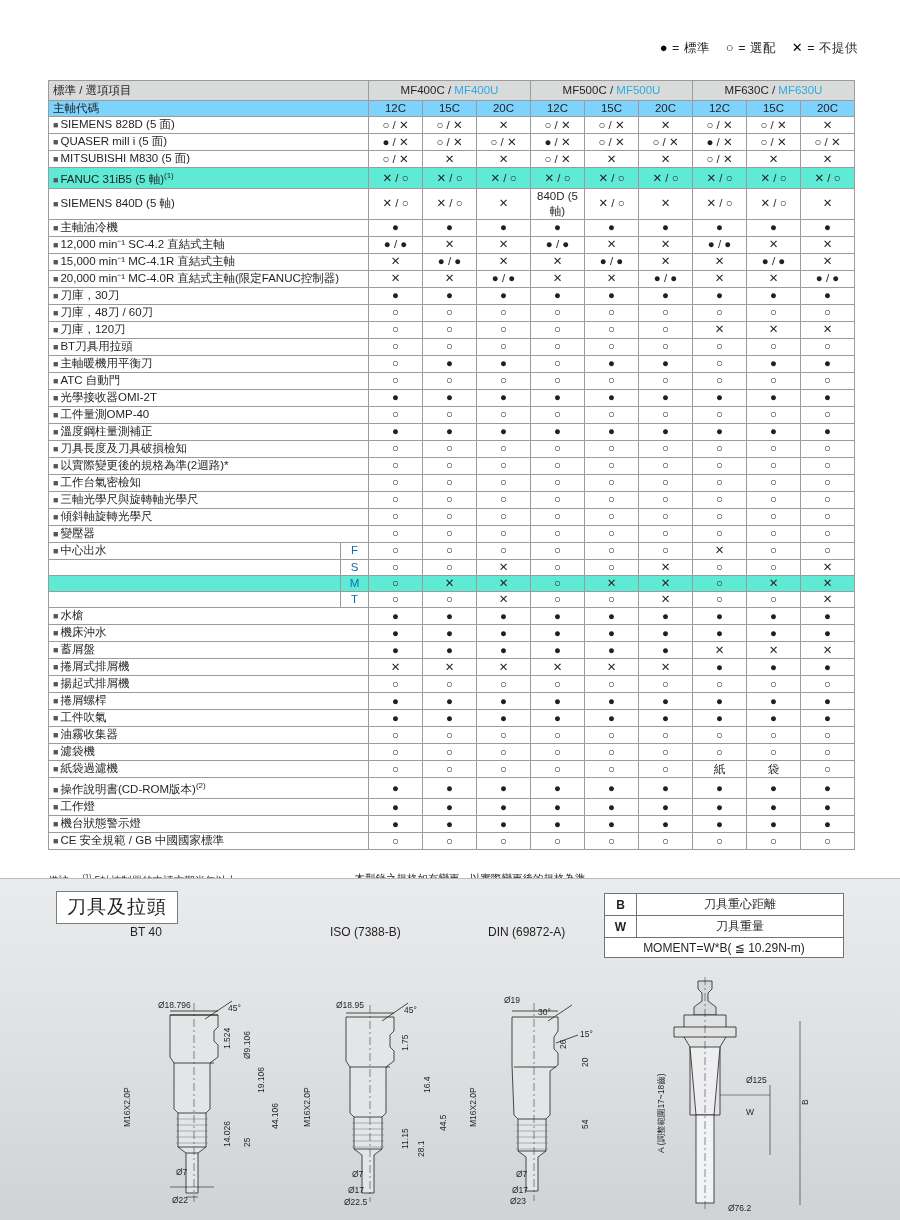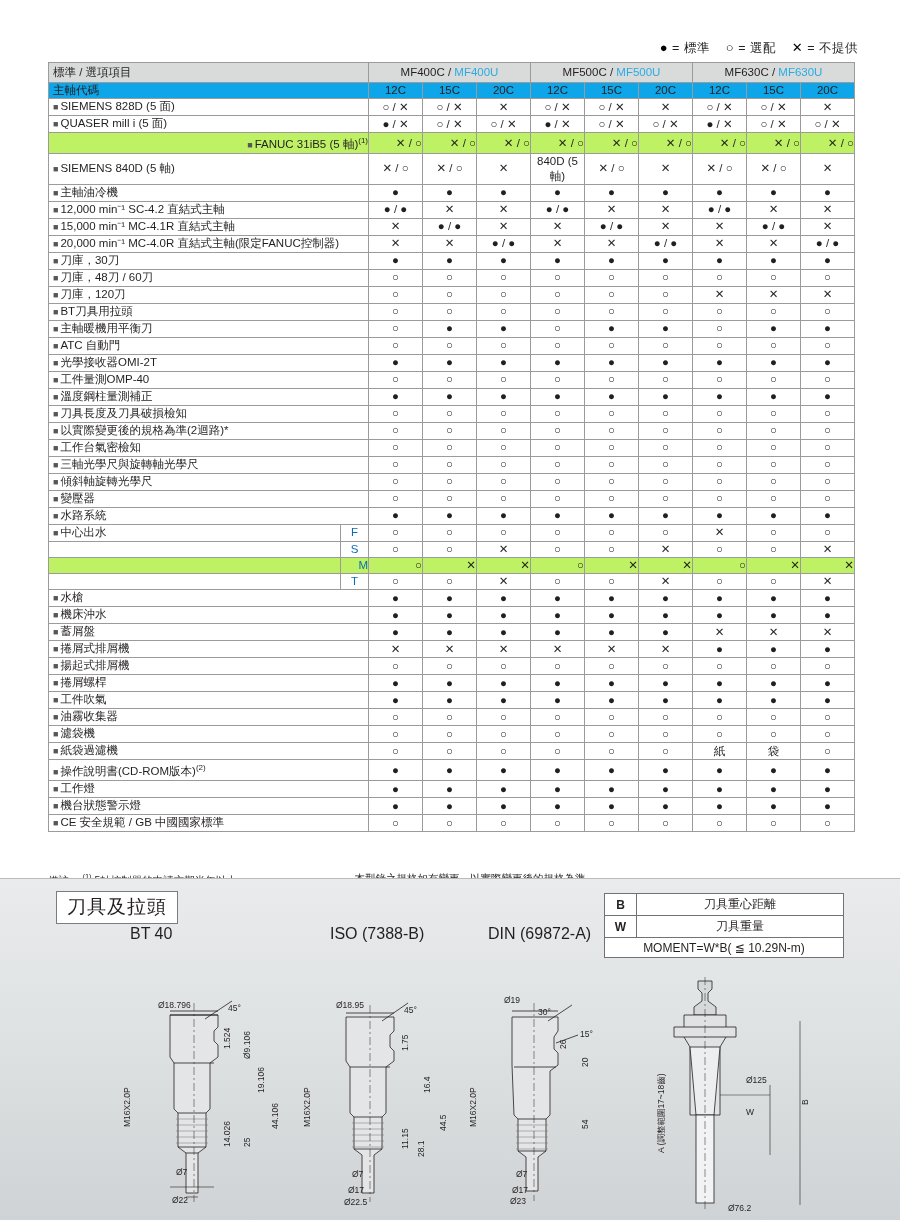--- a/index.html
+++ b/index.html
@@ -16,41 +16,41 @@
 
   
   .legend {
     position:absolute; right:42px; top:40px;
     font-size:12.5px; letter-spacing:0.5px; white-space:nowrap;
   }
   .legend .dot { color:#000; font-size:13px; }
 
   
   .spec-wrap { position:absolute; left:48px; top:62px; width:806px; }
-  table.spec { border-collapse:collapse; width:806px; table-layout:fixed; }
+  table.spec { border-collapse:collapse; width:806px; table-layout:fixed;margin-top:18px; }
   table.spec td, table.spec th {
     border:1px solid #9b9b9b;
     padding:0;
     font-size:11.5px;
     font-weight:normal;
     height:16.1px;
     line-height:15px;
     vertical-align:middle;
   }
   .hdr-grey { background:#d9dada; font-size:12.5px; }
-  .hdr-grey2 { background:#0ea5e9; }
+  .hdr-grey2 { background:#7dd3fc; }
   .lbl {
     text-align:left; padding-left:4px !important;
     white-space:nowrap; overflow:hidden;
   }
   .lbl .sq { color:#53565a; font-size:9px; margin-right:2px; }
   .ctr { text-align:center; }
   .m400 { color:#2aace2; }
   .sub { font-size:8px; vertical-align:super; }
-  .row-alt td { background:#bef264;text-align:right; }
+  .row-alt td { background:#5eead4; }
   .symcell { text-align:center; font-size:11.5px; letter-spacing:0px; }
   .blue { color:#0d6cb4; }
   .mid-lbl { text-align:center; font-size:11px; }
 
   
   .notes { position:absolute; left:48px; top:auto; }
   .note-row { display:flex; font-size:10.5px; color:#231f20; }
   .note-left { width:300px; }
   .note-right { }
   .note-sup { font-size:7.5px; vertical-align:super; }
@@ -61,21 +61,21 @@
     background:linear-gradient(180deg,#e9ebec 0%, #dfe2e3 45%, #cfd3d5 100%);
     border-top:1px solid #b8bcbe;
   }
   .sect-title {
     position:absolute; left:56px; top:12px;
     font-size:19px; letter-spacing:1px; color:#231f20;
     padding:2px 10px 3px 10px;
     border:1px solid #7a7d7f;
     background:#ffffff;
   }
-  .std-label { position:absolute; font-size:16px; color:#231f20; }
+  .std-label { position:absolute; font-size:12px; color:#231f20; }
 
   .bwtable { position:absolute; right:56px; top:14px; width:240px; }
   .bwtable table { border-collapse:collapse; width:240px; }
   .bwtable td {
     border:1px solid #6f7375; font-size:12px; padding:2px 4px;
     background:#ffffff; text-align:center; height:20px;
   }
   .bwtable td.k { width:32px; font-weight:bold; }
   .bwtable td.v { text-align:center; }
 
@@ -165,20 +165,32 @@
             <td class="symcell">● / ✕</td>
             <td class="symcell">○ / ✕</td>
             <td class="symcell">○ / ✕</td>
             <td class="symcell">● / ✕</td>
             <td class="symcell">○ / ✕</td>
             <td class="symcell">○ / ✕</td>
             <td class="symcell">● / ✕</td>
             <td class="symcell">○ / ✕</td>
             <td class="symcell">○ / ✕</td>
           </tr>
+          <tr>
+            <td class="lbl" colspan="2"><span class="sq">■</span><span>MITSUBISHI M830 (5 面)</span></td>
+            <td class="symcell">○ / ✕</td>
+            <td class="symcell">✕</td>
+            <td class="symcell">✕</td>
+            <td class="symcell">○ / ✕</td>
+            <td class="symcell">✕</td>
+            <td class="symcell">✕</td>
+            <td class="symcell">○ / ✕</td>
+            <td class="symcell">✕</td>
+            <td class="symcell">✕</td>
+          </tr>
           <tr class="row-alt">
             <td class="lbl" colspan="2"><span class="sq">■</span><span>FANUC 31iB5 (5 軸)</span><span class="sub">(1)</span></td>
             <td class="symcell">✕ / ○</td>
             <td class="symcell">✕ / ○</td>
             <td class="symcell">✕ / ○</td>
             <td class="symcell">✕ / ○</td>
             <td class="symcell">✕ / ○</td>
             <td class="symcell">✕ / ○</td>
             <td class="symcell">✕ / ○</td>
             <td class="symcell">✕ / ○</td>
@@ -416,32 +428,20 @@
             <td class="lbl" colspan="2"><span class="sq">■</span><span>變壓器</span></td>
             <td class="symcell">○</td>
             <td class="symcell">○</td>
             <td class="symcell">○</td>
             <td class="symcell">○</td>
             <td class="symcell">○</td>
             <td class="symcell">○</td>
             <td class="symcell">○</td>
             <td class="symcell">○</td>
             <td class="symcell">○</td>
-          </tr>
-          <tr>
-            <td class="lbl" colspan="2"><span class="sq">■</span><span>水路系統</span></td>
-            <td class="symcell">●</td>
-            <td class="symcell">●</td>
-            <td class="symcell">●</td>
-            <td class="symcell">●</td>
-            <td class="symcell">●</td>
-            <td class="symcell">●</td>
-            <td class="symcell">●</td>
-            <td class="symcell">●</td>
-            <td class="symcell">●</td>
           </tr>
           <tr>
             <td class="lbl"><span class="sq">■</span><span>中心出水</span></td>
             <td class="mid-lbl blue">F</td>
             <td class="symcell">○</td>
             <td class="symcell">○</td>
             <td class="symcell">○</td>
             <td class="symcell">○</td>
             <td class="symcell">○</td>
             <td class="symcell">○</td>

